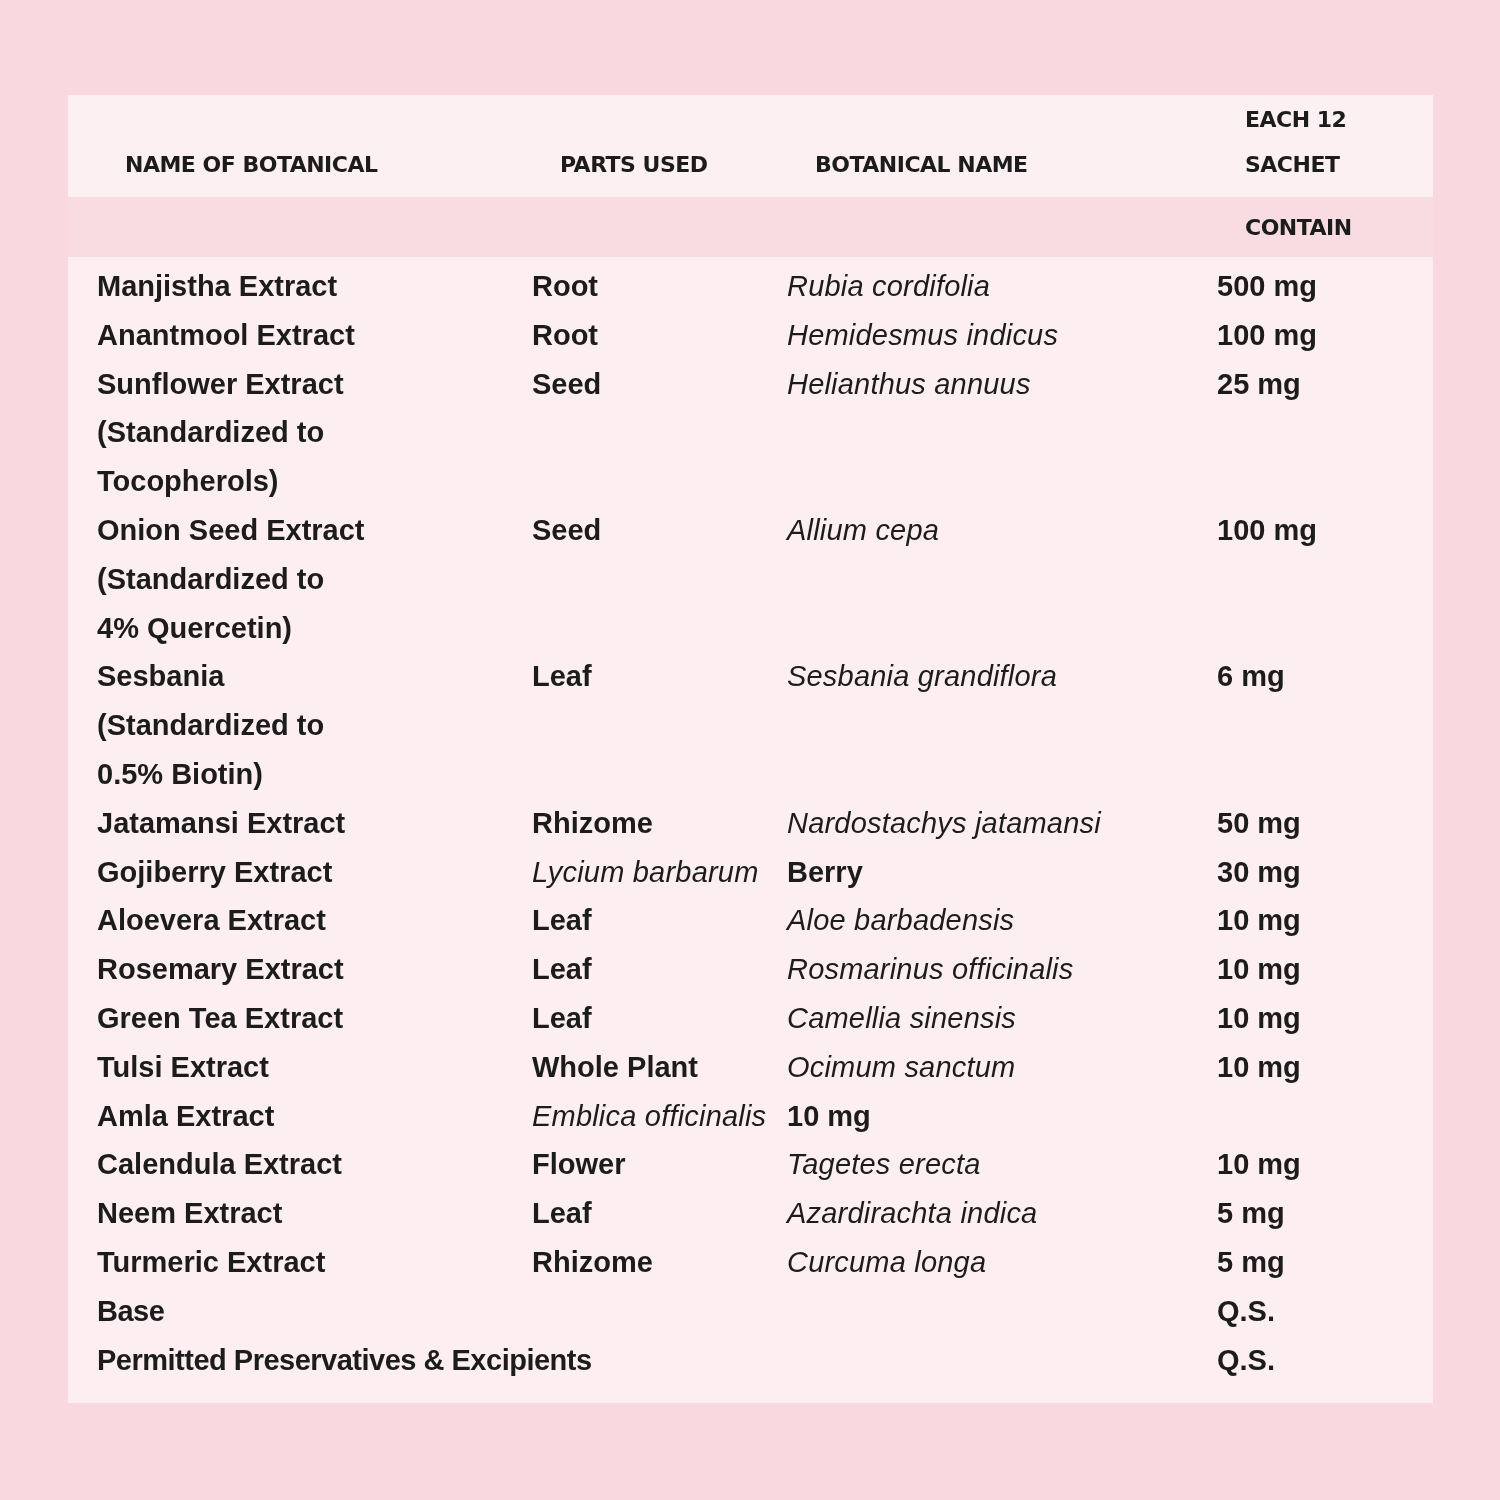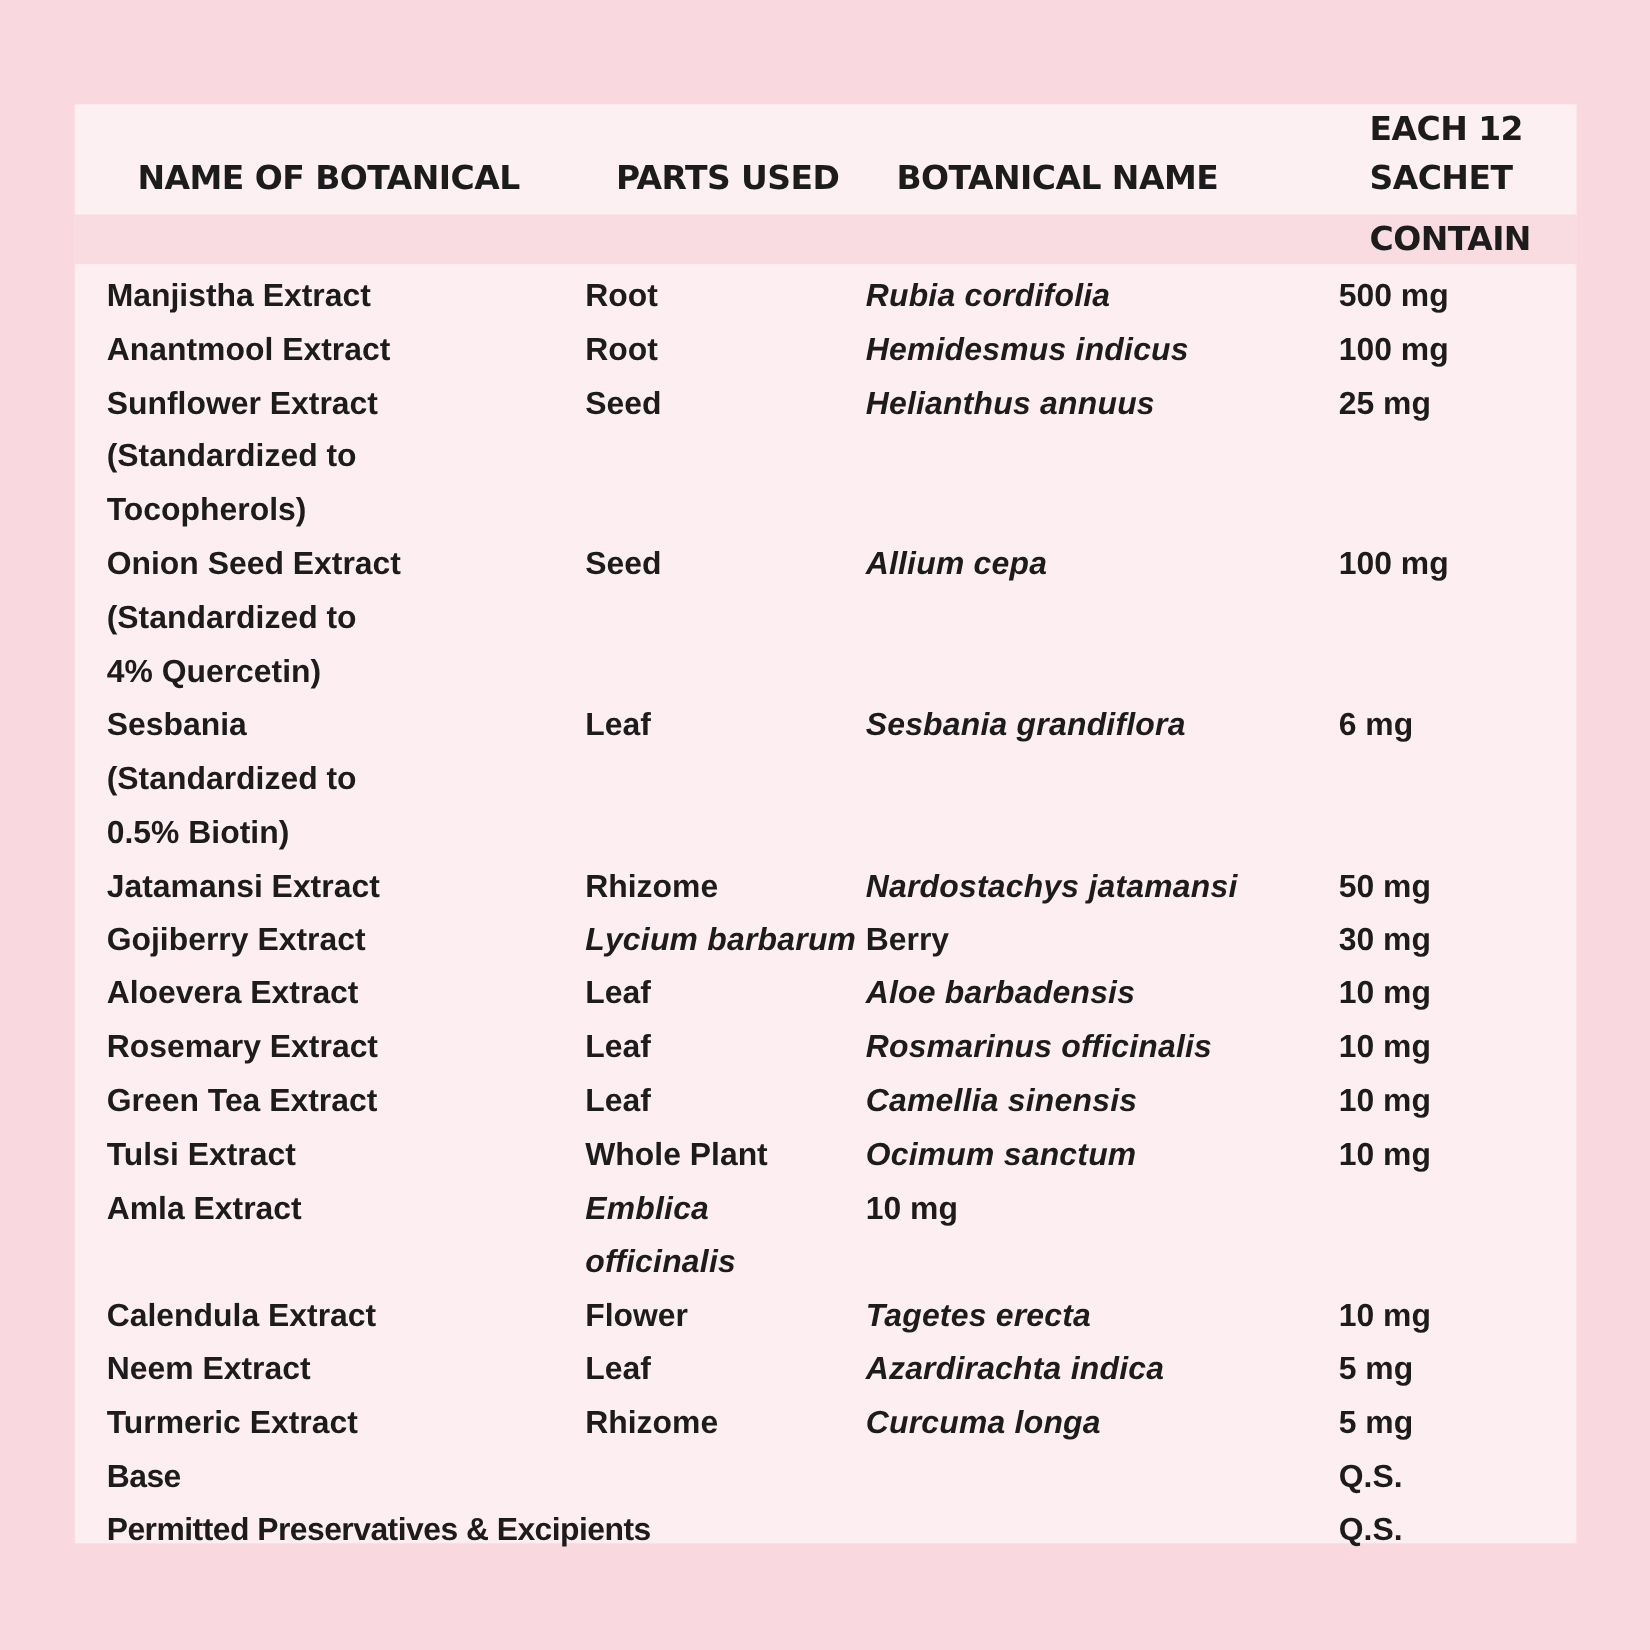--- a/index.html
+++ b/index.html
@@ -41,21 +41,21 @@
   
   .header-band {
     background: var(--header-band-bg);
     height: 102px;
     align-items: end;
     padding-bottom: 10px;
   }
   .hcell {
     font-family: "DejaVu Sans", sans-serif;
     font-weight: 800;
-    font-size: 30px;
+    font-size: 22px;
     line-height: 45px;
     letter-spacing: -0.5px;
     white-space: pre-line;
   }
   
   .strip {
     background: var(--strip-bg);
     height: 60px;
     align-items: center;
   }
@@ -75,21 +75,21 @@
   .cell {
     font-size: 29px;
     line-height: var(--row-lh);
   }
   .cell.name, .cell.part, .cell.amount {
     font-weight: 700;
   }
   .cell.name { white-space: pre-line; }
   .cell.botanical {
     font-style: italic;
-    font-weight: 700;
+    font-weight: 400;
     letter-spacing: 0.2px;
   }
   .cell.span3 {
     grid-column: 1 / span 3;
     letter-spacing: -0.5px;
   }
 </style>
 </head>
 <body>
 

